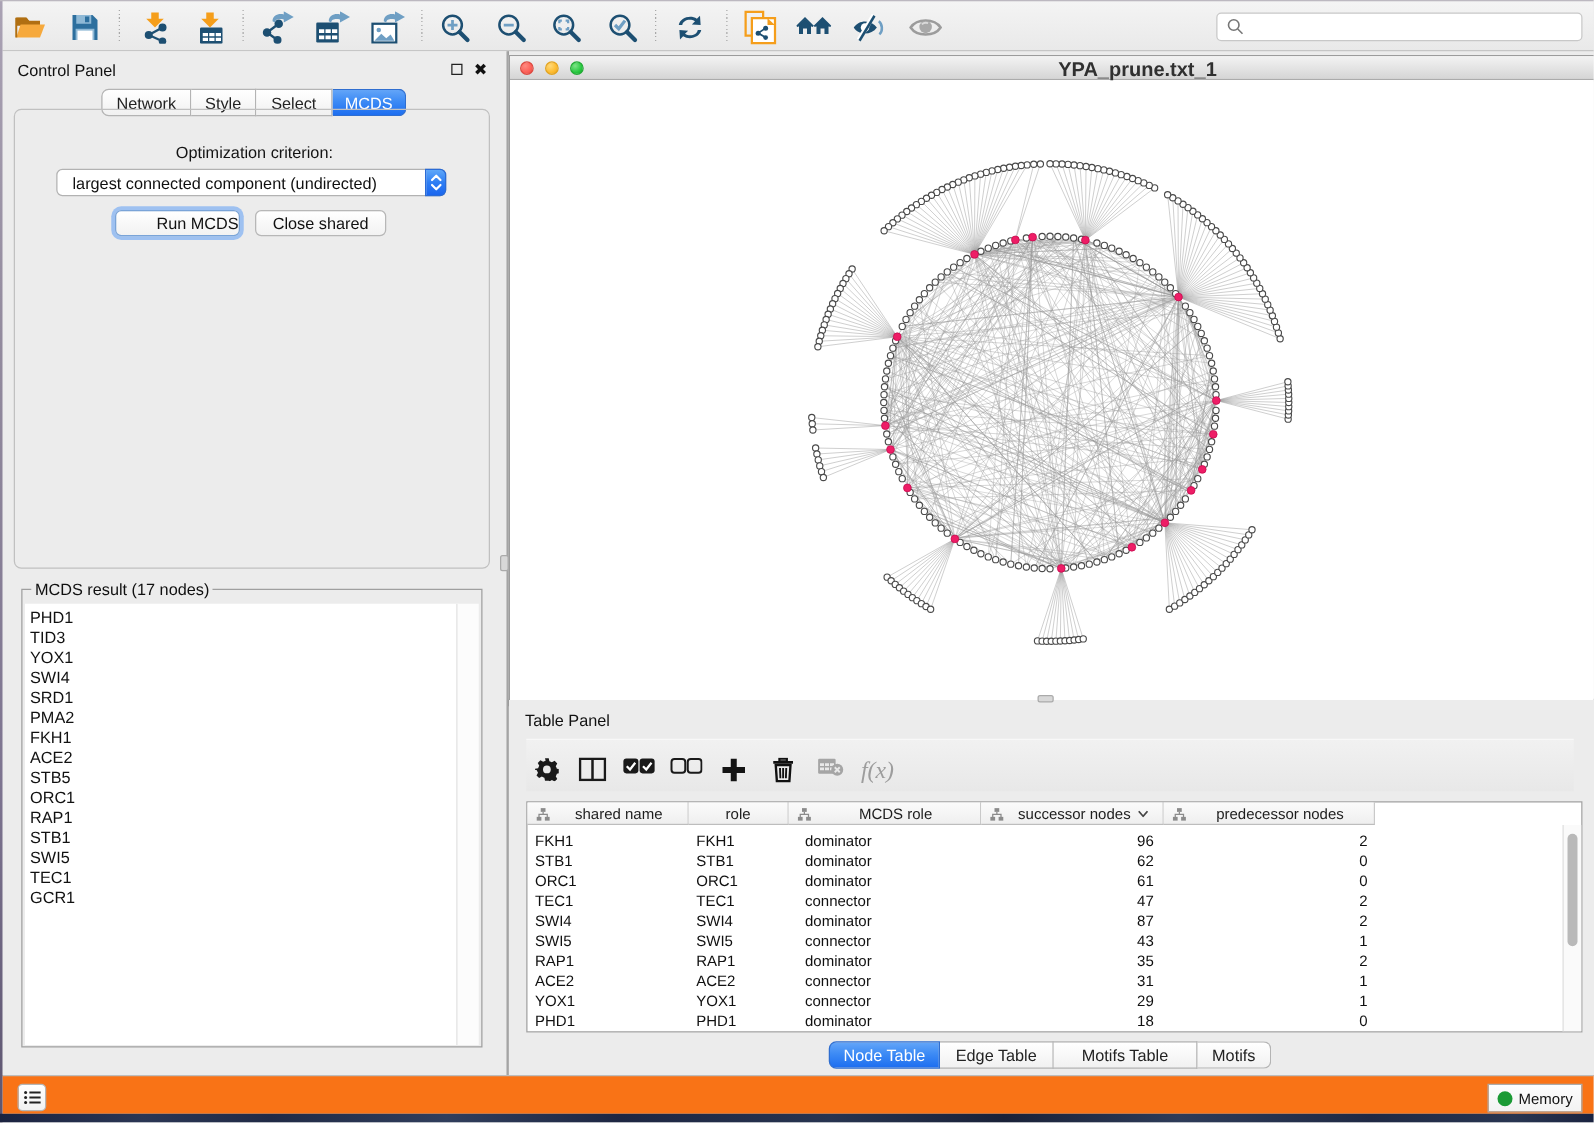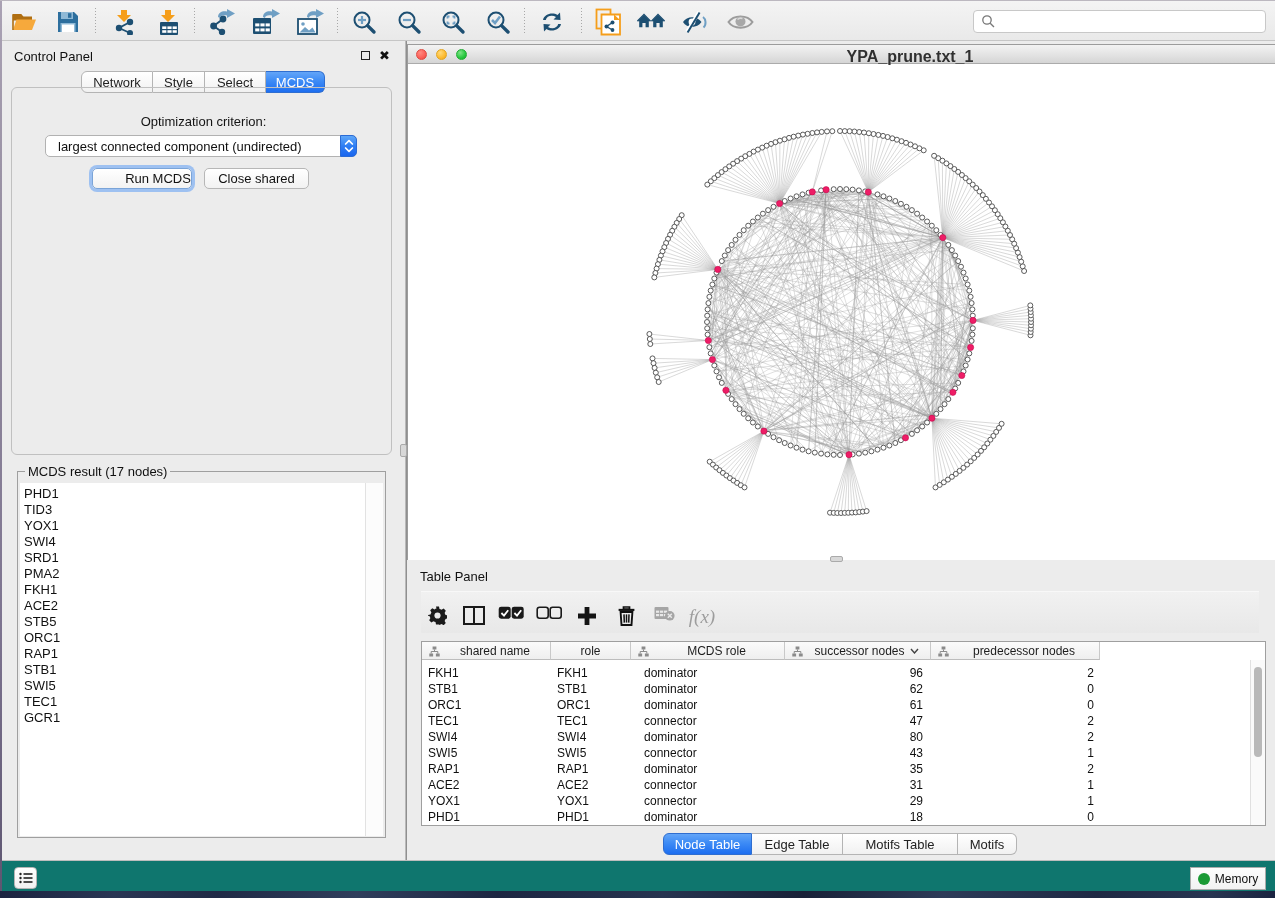--- a/index.html
+++ b/index.html
@@ -86,21 +86,21 @@
      display:flex; align-items:center; justify-content:center; font-size:12px; color:#1d1d1d; gap:5px; }
   .nt-hcell.has-icon { padding-left:18px; }
   .nt-hcell .hicon { position:absolute; left:7px; top:4px; }
   #nt-rows { position:absolute; left:0; top:23px; width:836px; }
   .nt-row { height:16px; display:flex; font-size:12px; color:#101010; align-items:center; }
   .nt-cell { white-space:nowrap; overflow:hidden; }
   #nt-scroll { position:absolute; right:0; top:18px; width:15px; height:165px; background:#fafafa; border-left:1px solid #e0e0e0; }
   #nt-thumb { position:absolute; left:3px; top:7px; width:8px; height:90px; background:#b9b9b9; border-radius:4px; }
 
   
-  #status-bar { left:2px; top:860px; width:1273px; height:31px; background:#0f766e; border-top:1px solid #bdbdbd; }
+  #status-bar { left:2px; top:860px; width:1273px; height:31px; background:#f97316; border-top:1px solid #bdbdbd; }
   #left-status-btn { position:absolute; left:12px; top:6px; width:23px; height:22px; background:linear-gradient(180deg,#fff,#f1f1f1);
      border:1px solid #b5b5b5; border-radius:4px; display:flex; align-items:center; justify-content:center; }
   #memory-btn { position:absolute; left:1188px; top:6px; width:76px; height:23px; background:linear-gradient(180deg,#fdfdfd,#f2f2f2);
      border:1px solid #ababab; display:flex; align-items:center; justify-content:center; gap:5px; font-size:12px; color:#111; }
   #memory-dot { width:12px; height:12px; border-radius:50%; background:#1b9a35; }
 </style>
 </head>
 <body>
 
 <div id="top-edge" class="abs"></div>
@@ -1365,21 +1365,21 @@
           <div class="nt-cell" style="width: 129px; text-align: left; padding-left: 6px;">TEC1</div>
           <div class="nt-cell" style="width: 80px; text-align: left; padding-left: 6px;">TEC1</div>
           <div class="nt-cell" style="width: 154px; text-align: left; padding-left: 13px;">connector</div>
           <div class="nt-cell" style="width: 146px; text-align: right; padding-right: 8px;">47</div>
           <div class="nt-cell" style="width: 169px; text-align: right; padding-right: 6px;">2</div>
         </div>
         <div class="nt-row">
           <div class="nt-cell" style="width: 129px; text-align: left; padding-left: 6px;">SWI4</div>
           <div class="nt-cell" style="width: 80px; text-align: left; padding-left: 6px;">SWI4</div>
           <div class="nt-cell" style="width: 154px; text-align: left; padding-left: 13px;">dominator</div>
-          <div class="nt-cell" style="width: 146px; text-align: right; padding-right: 8px;">80</div>
+          <div class="nt-cell" style="width: 146px; text-align: right; padding-right: 8px;">87</div>
           <div class="nt-cell" style="width: 169px; text-align: right; padding-right: 6px;">2</div>
         </div>
         <div class="nt-row">
           <div class="nt-cell" style="width: 129px; text-align: left; padding-left: 6px;">SWI5</div>
           <div class="nt-cell" style="width: 80px; text-align: left; padding-left: 6px;">SWI5</div>
           <div class="nt-cell" style="width: 154px; text-align: left; padding-left: 13px;">connector</div>
           <div class="nt-cell" style="width: 146px; text-align: right; padding-right: 8px;">43</div>
           <div class="nt-cell" style="width: 169px; text-align: right; padding-right: 6px;">1</div>
         </div>
         <div class="nt-row">

